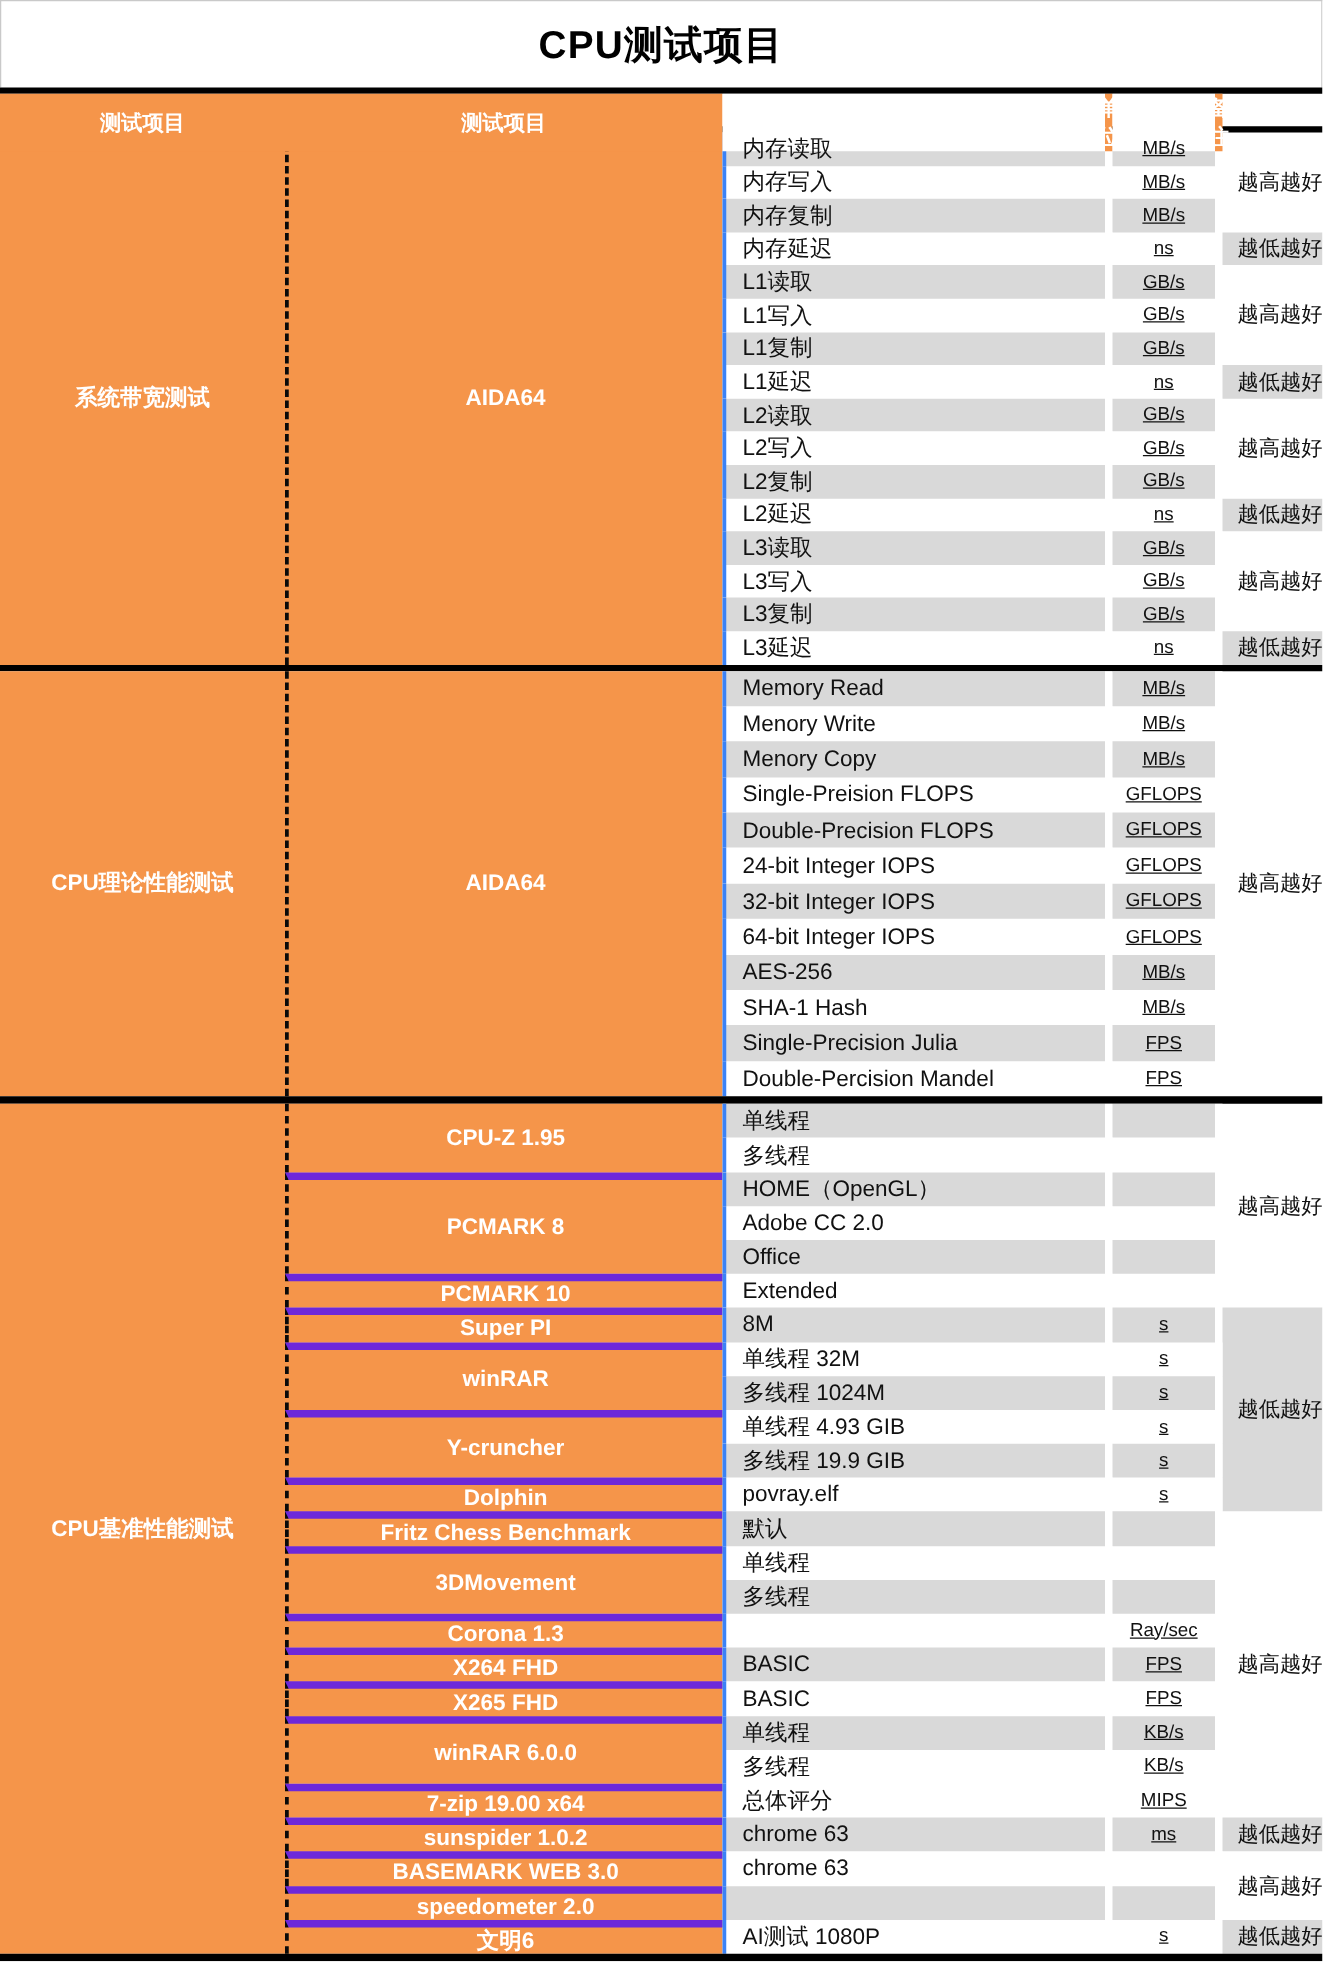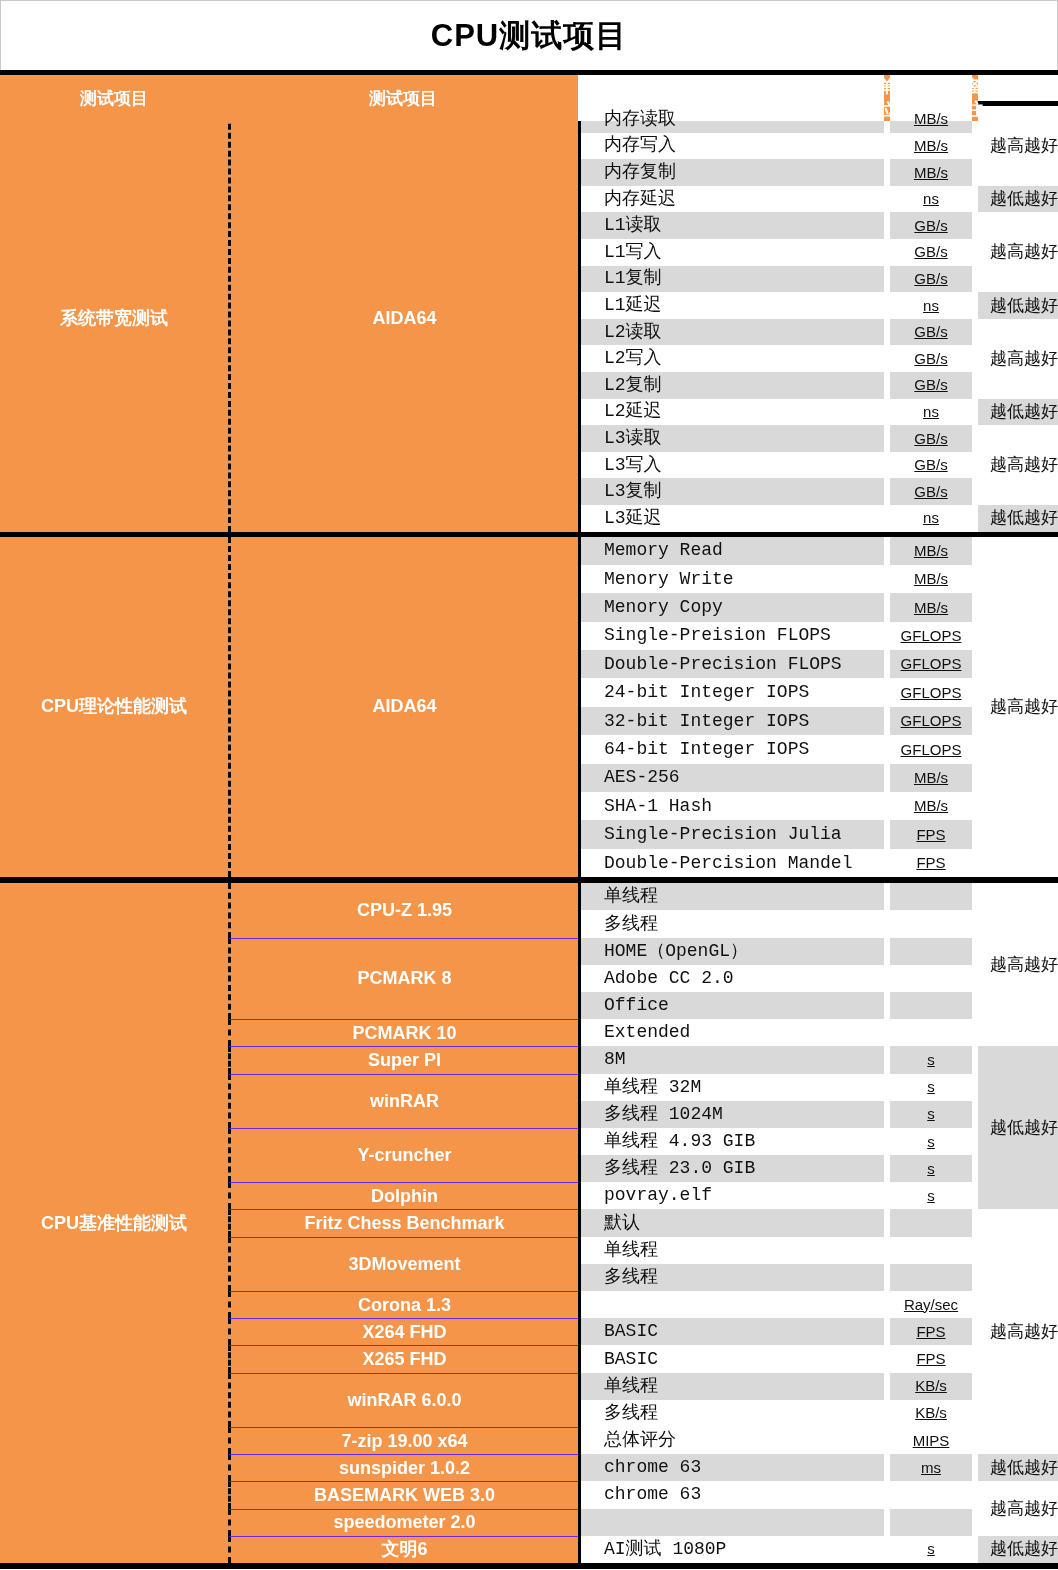--- a/index.html
+++ b/index.html
@@ -23,24 +23,24 @@
 
   table { border-collapse:separate; border-spacing:0; table-layout:fixed; width:1058px; }
   td { box-sizing:border-box; padding:0; vertical-align:middle; font-size:18px;
        line-height:1.05; overflow:hidden; white-space:nowrap; }
   .s1 tr { height:26.6px; }
   .s2 tr { height:28.4px; }
   .s3 tr { height:27.2px; }
 
   td.cat, td.soft { background:#F5954A; color:#fff; font-weight:bold; text-align:center; font-size:18px; }
   td.soft { border-left:3px dashed #0a0a0a; }
-  .s3 td.soft { border-top:1px solid #6d28d9; }
+  .s3 td.soft { border-top:6px solid #6d28d9; }
   .s3 td.soft.first { border-top:none; }
 
-  td.test { text-align:left; padding-left:23px; border-left:3px solid #000000;font-family:Liberation Mono, monospace; }
+  td.test { text-align:left; padding-left:13px; border-left:3px solid #3b82f6; }
   td.unit { text-align:center; font-size:15px;text-decoration:underline; }
   td.remark { text-align:right; font-size:17px; }
   td.gapc { background:#fff; }
   td.g { background:#D9D9D9; }
 </style>
 </head>
 <body>
 
 <div class="page">
 
@@ -342,21 +342,21 @@
           <td class="gapc"></td>
         </tr>
     <tr>
           <td class="soft" rowspan="2">Y-cruncher</td>
           <td class="test">单线程 4.93 GIB</td>
           <td class="gapc"></td>
           <td class="unit">s</td>
           <td class="gapc"></td>
         </tr>
     <tr>
-          <td class="test g">多线程 23.0 GIB</td>
+          <td class="test g">多线程 19.9 GIB</td>
           <td class="gapc"></td>
           <td class="unit g">s</td>
           <td class="gapc"></td>
         </tr>
     <tr>
           <td class="soft">Dolphin</td>
           <td class="test">povray.elf</td>
           <td class="gapc"></td>
           <td class="unit">s</td>
           <td class="gapc"></td>

